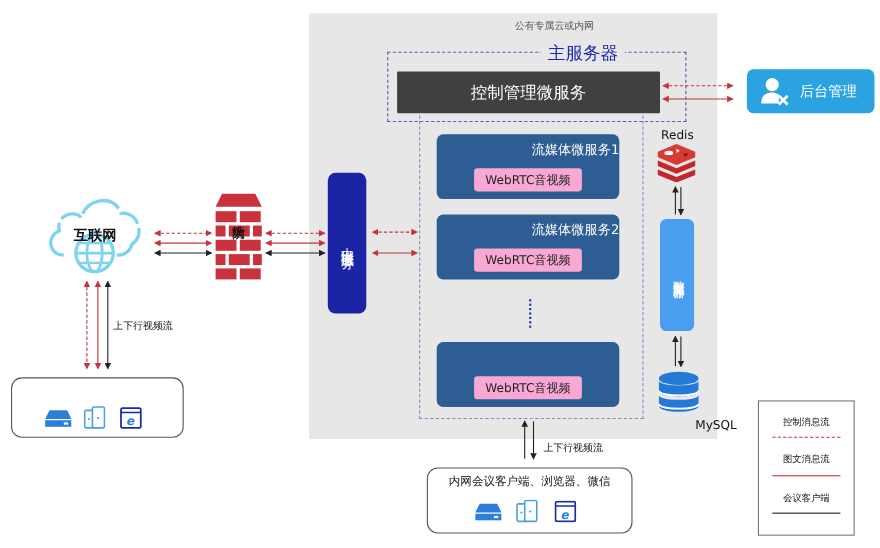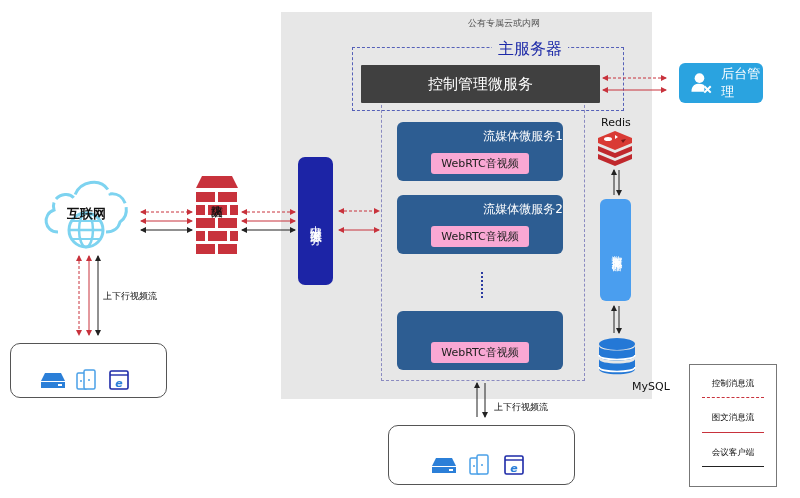--- a/index.html
+++ b/index.html
@@ -6,21 +6,21 @@
   body { width:800px; height:498px; position:relative; overflow:hidden;
          font-family:"DejaVu Sans", sans-serif; }
   .abs { position:absolute; }
   .cloud-panel { left:281px; top:12px; width:371px; height:387px; background:#e7e7e7; }
   .panel-title { left:281px; top:17px; width:446px; text-align:center; font-size:9px; color:#555; }
   .main-box { left:352px; top:47px; width:270px; height:62px; border:1px dashed #5560b8; }
   .main-box-label { left:448px; top:39px; background:#e7e7e7; padding:0 6px; font-size:16px; font-weight:normal; color:#1d2aa8;margin-left:44px; }
   .stream-area { left:381px; top:100px; width:202px; height:280px; border-left:1px dashed #8a8ac0; border-right:1px dashed #8a8ac0; border-bottom:1px dashed #8a8ac0; }
   .ctrl { left:361px; top:65px; width:239px; height:38px; background:#404040; border-radius:1px; color:#fff;
           font-size:15px; display:flex; align-items:center; justify-content:center; }
-  .admin { left:679px; top:63px; width:84px; height:40px; background:#2aa3e0; border-radius:6px; color:#fff;
+  .admin { left:679px; top:63px; width:116px; height:40px; background:#2aa3e0; border-radius:6px; color:#fff;
            font-size:13px; display:flex; align-items:center; justify-content:flex-start; }
   .admin .txt { margin-left:8px; }
   .stream { width:166px; height:59px; background:#2d5d92; border-radius:6px; left:397px; color:#fff; }
   .stream .title { position:absolute; top:6px; width:100%; text-align:right; font-size:12px; }
   .stream .tag { position:absolute; left:34px; top:31px; width:98px; height:21px; background:#f9a8d4; border-radius:3px;
                  color:#222; font-size:11px; display:flex; align-items:center; justify-content:center; }
   .relay { left:298px; top:157px; width:35px; height:128px; background:#1c24a6; border-radius:7px; color:#fff;
            font-size:12px; display:flex; align-items:center; justify-content:center; writing-mode:vertical-rl; letter-spacing:2px; }
   .dbsvc { left:600px; top:199px; width:31px; height:102px; background:#4a9eef; border-radius:6px; color:#fff;
            font-size:11px; display:flex; align-items:center; justify-content:center; writing-mode:vertical-rl; letter-spacing:1px; }
@@ -177,20 +177,21 @@
       <circle cx="13" cy="11" r="1" fill="#4aa0e8"></circle>
   </svg>
   <svg class="abs" style="left:98px;top:26px" width="20" height="20" viewBox="0 0 20 20">
     <rect x="1" y="1" width="18" height="18" rx="1.5" fill="none" stroke="#1d2aa8" stroke-width="1.6"></rect>
     <line x1="1" y1="5" x2="19" y2="5" stroke="#1d2aa8" stroke-width="1.4"></line>
     <text x="10" y="16.5" font-size="11" font-style="italic" font-weight="bold" text-anchor="middle" fill="#2b7fd8" font-family="DejaVu Sans, sans-serif">e</text>
   </svg>
 </div>
 
 <div class="abs client" style="left:388px;top:425px;width:185px;height:58px">
+  <div class="ttl">内网会议客户端、浏览器、微信</div>
   <svg class="abs" style="left:43px;top:30px" width="24" height="18" viewBox="0 0 24 18">
     <path d="M4 2 L20 2 L24 10 L0 10 Z" fill="#2b7fd8"></path>
       <rect x="0" y="11" width="24" height="6" fill="#2b7fd8"></rect>
       <rect x="17" y="13" width="4" height="2" fill="#fff"></rect>
   </svg>
   <svg class="abs" style="left:80px;top:28px" width="20" height="22" viewBox="0 0 20 22">
     <rect x="1" y="4" width="10" height="16" rx="1.5" fill="none" stroke="#4aa0e8" stroke-width="1.5"></rect>
     <rect x="8" y="1" width="11" height="19" rx="1.5" fill="#fff" stroke="#4aa0e8" stroke-width="1.5"></rect>
     <circle cx="5" cy="12" r="1" fill="#4aa0e8"></circle>
       <circle cx="13" cy="11" r="1" fill="#4aa0e8"></circle>

